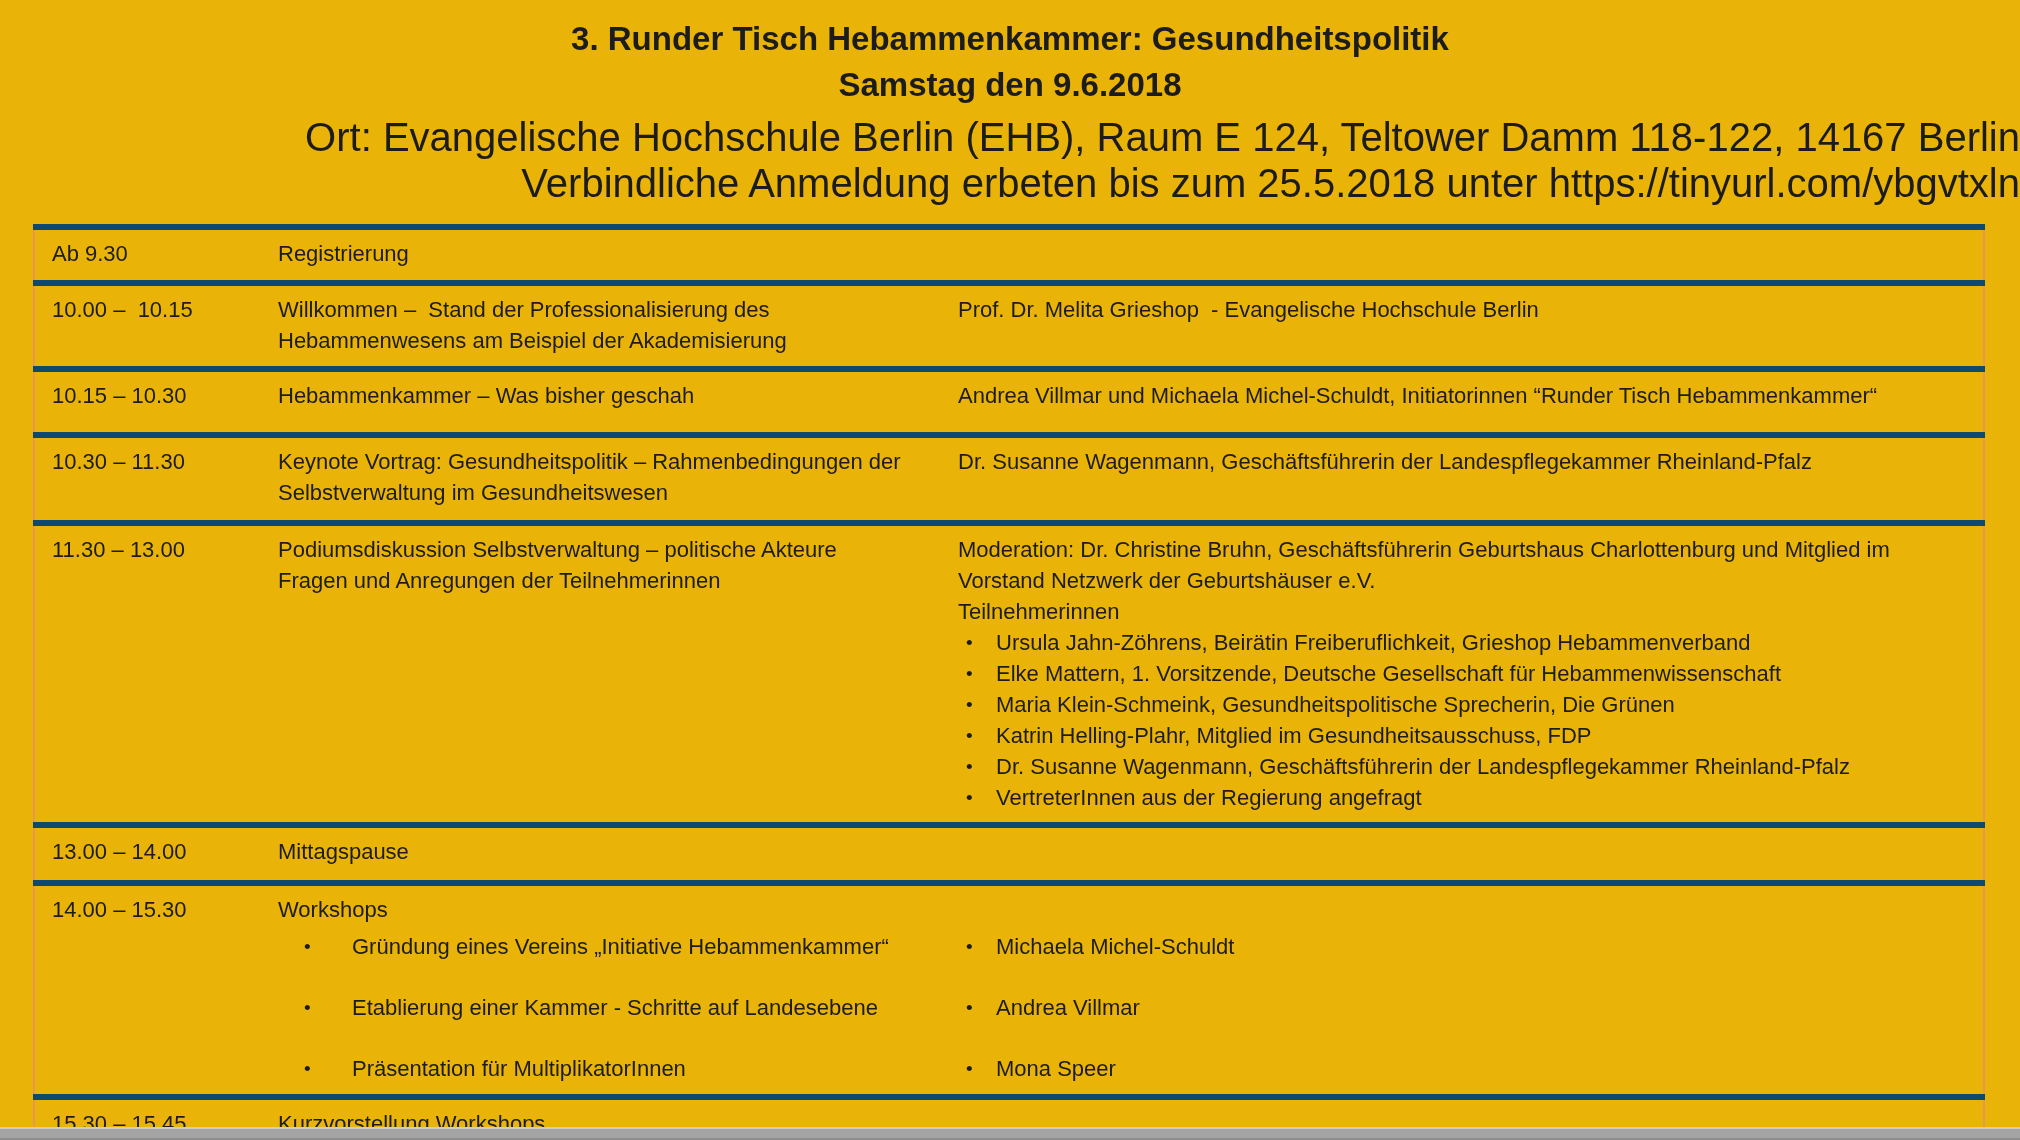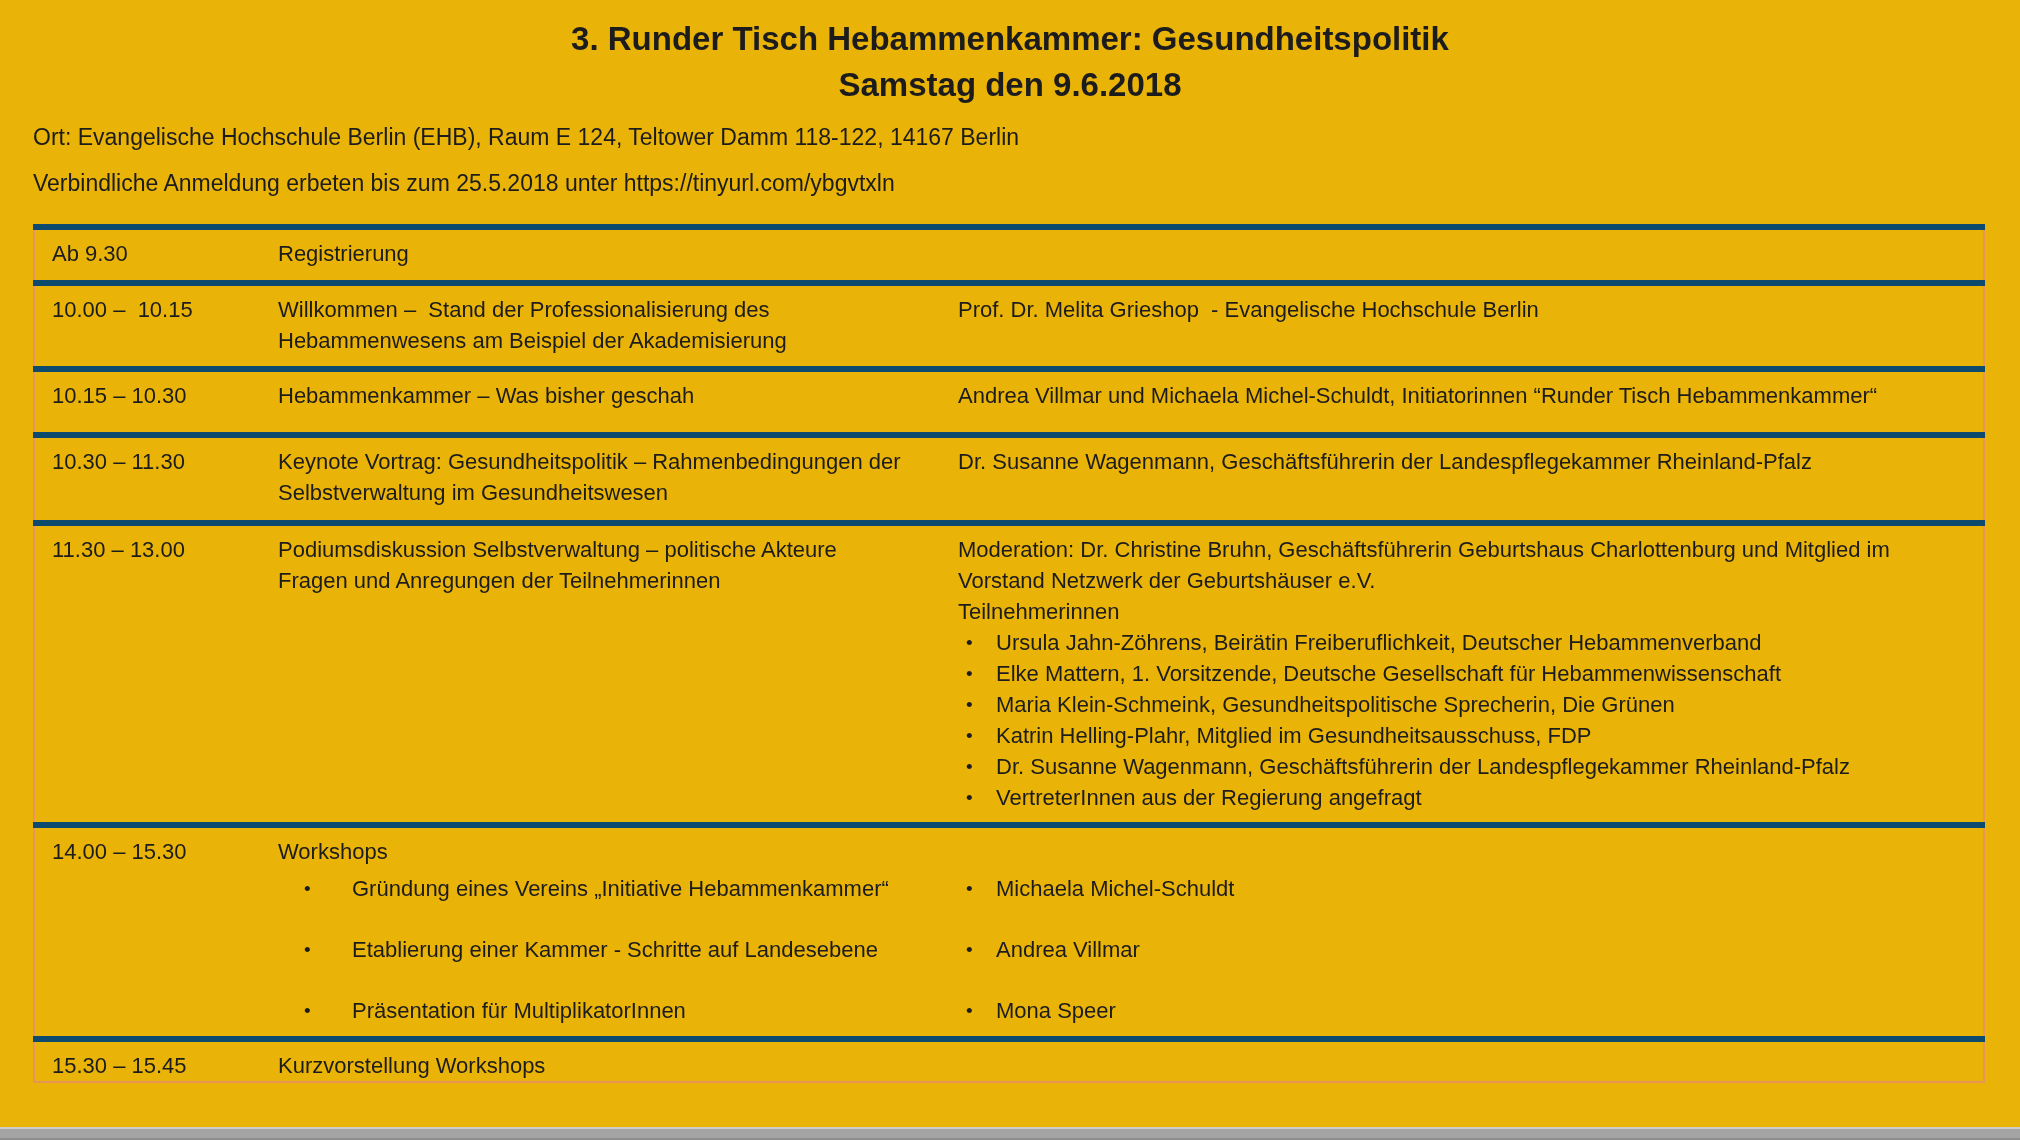--- a/index.html
+++ b/index.html
@@ -18,22 +18,23 @@
   #header { padding-top: 16px; }
   .title-line {
     text-align: center;
     font-weight: bold;
     font-size: 33px;
     line-height: 46px;
     white-space: pre;
   }
   #info-block {
     margin: 6px 0 0 33px;
-    font-size: 23px;
+    font-size: 40px;
     line-height: 46px;
+    text-align: right;
   }
   .info-line { white-space: pre; }
   
   #schedule-table {
     border-collapse: collapse;
     table-layout: fixed;
     width: 1952px;
     margin: 18px 0 0 33px;
     font-size: 22px;
     line-height: 31px;
@@ -149,29 +150,38 @@
             <div class="line">11.30 – 13.00</div>
           </td>
       <td class="col-topic">
         <div class="line">Podiumsdiskussion Selbstverwaltung – politische Akteure</div>
         <div class="line">Fragen und Anregungen der Teilnehmerinnen</div>
       </td>
       <td class="col-speaker">
         <div class="line">Moderation: Dr. Christine Bruhn, Geschäftsführerin Geburtshaus Charlottenburg und Mitglied im</div>
         <div class="line">Vorstand Netzwerk der Geburtshäuser e.V.</div>
         <div class="line">Teilnehmerinnen</div>
-        <div class="bullet-item"><span class="dot">•</span><span class="line">Ursula Jahn-Zöhrens, Beirätin Freiberuflichkeit, Deutscher Hebammenverband</span></div>
+        <div class="bullet-item"><span class="dot">•</span><span class="line">Ursula Jahn-Zöhrens, Beirätin Freiberuflichkeit, Grieshop Hebammenverband</span></div>
         <div class="bullet-item"><span class="dot">•</span><span class="line">Elke Mattern, 1. Vorsitzende, Deutsche Gesellschaft für Hebammenwissenschaft</span></div>
         <div class="bullet-item"><span class="dot">•</span><span class="line">Maria Klein-Schmeink, Gesundheitspolitische Sprecherin, Die Grünen</span></div>
         <div class="bullet-item"><span class="dot">•</span><span class="line">Katrin Helling-Plahr, Mitglied im Gesundheitsausschuss, FDP</span></div>
         <div class="bullet-item"><span class="dot">•</span><span class="line">Dr. Susanne Wagenmann, Geschäftsführerin der Landespflegekammer Rheinland-Pfalz</span></div>
         <div class="bullet-item"><span class="dot">•</span><span class="line">VertreterInnen aus der Regierung angefragt</span></div>
       </td>
     </tr>
 
+    <tr class="r6">
+      <td class="col-time">
+            <div class="line">13.00 – 14.00</div>
+          </td>
+      <td class="col-topic">
+            <div class="line">Mittagspause</div>
+          </td>
+      <td class="col-speaker"></td>
+    </tr>
 
     <tr class="r7">
       <td class="col-time">
             <div class="line">14.00 – 15.30</div>
           </td>
       <td class="col-topic">
         <div class="line">Workshops</div>
         <div class="bullet-item ws-item first-ws"><span class="dot">•</span><span class="line">Gründung eines Vereins „Initiative Hebammenkammer“</span></div>
         <div class="bullet-item ws-item gap-top"><span class="dot">•</span><span class="line">Etablierung einer Kammer - Schritte auf Landesebene</span></div>
         <div class="bullet-item ws-item gap-top"><span class="dot">•</span><span class="line">Präsentation für MultiplikatorInnen</span></div>

